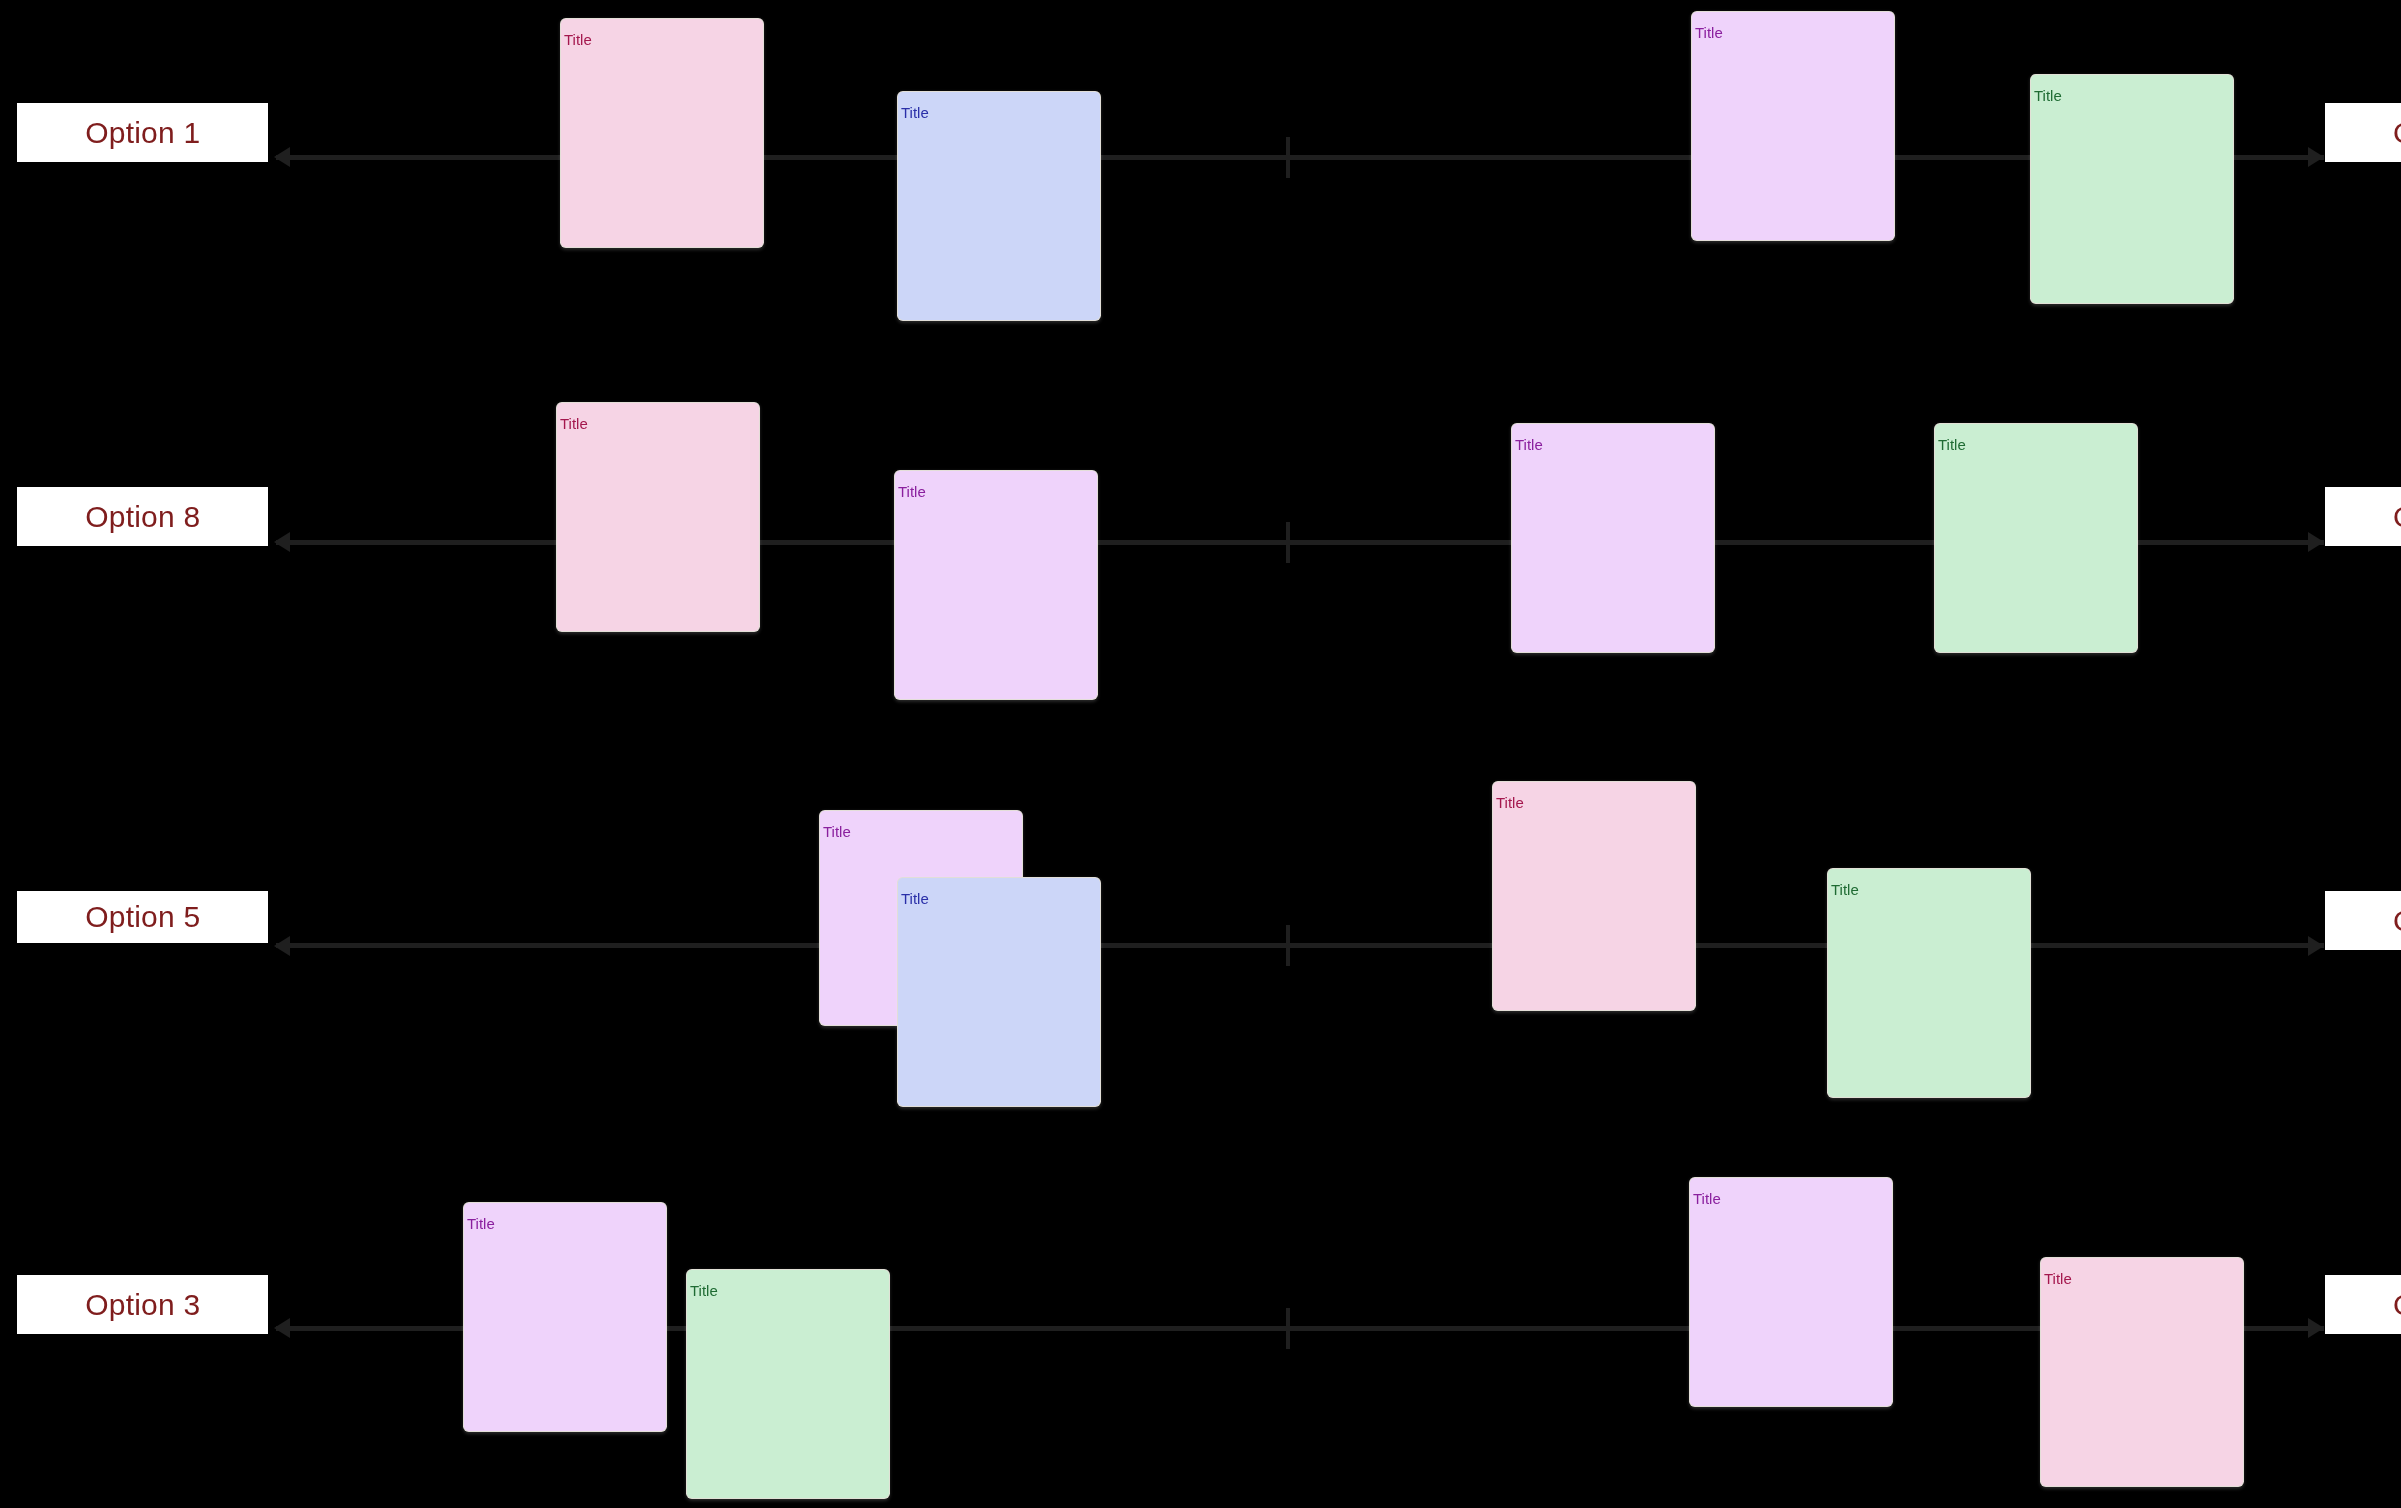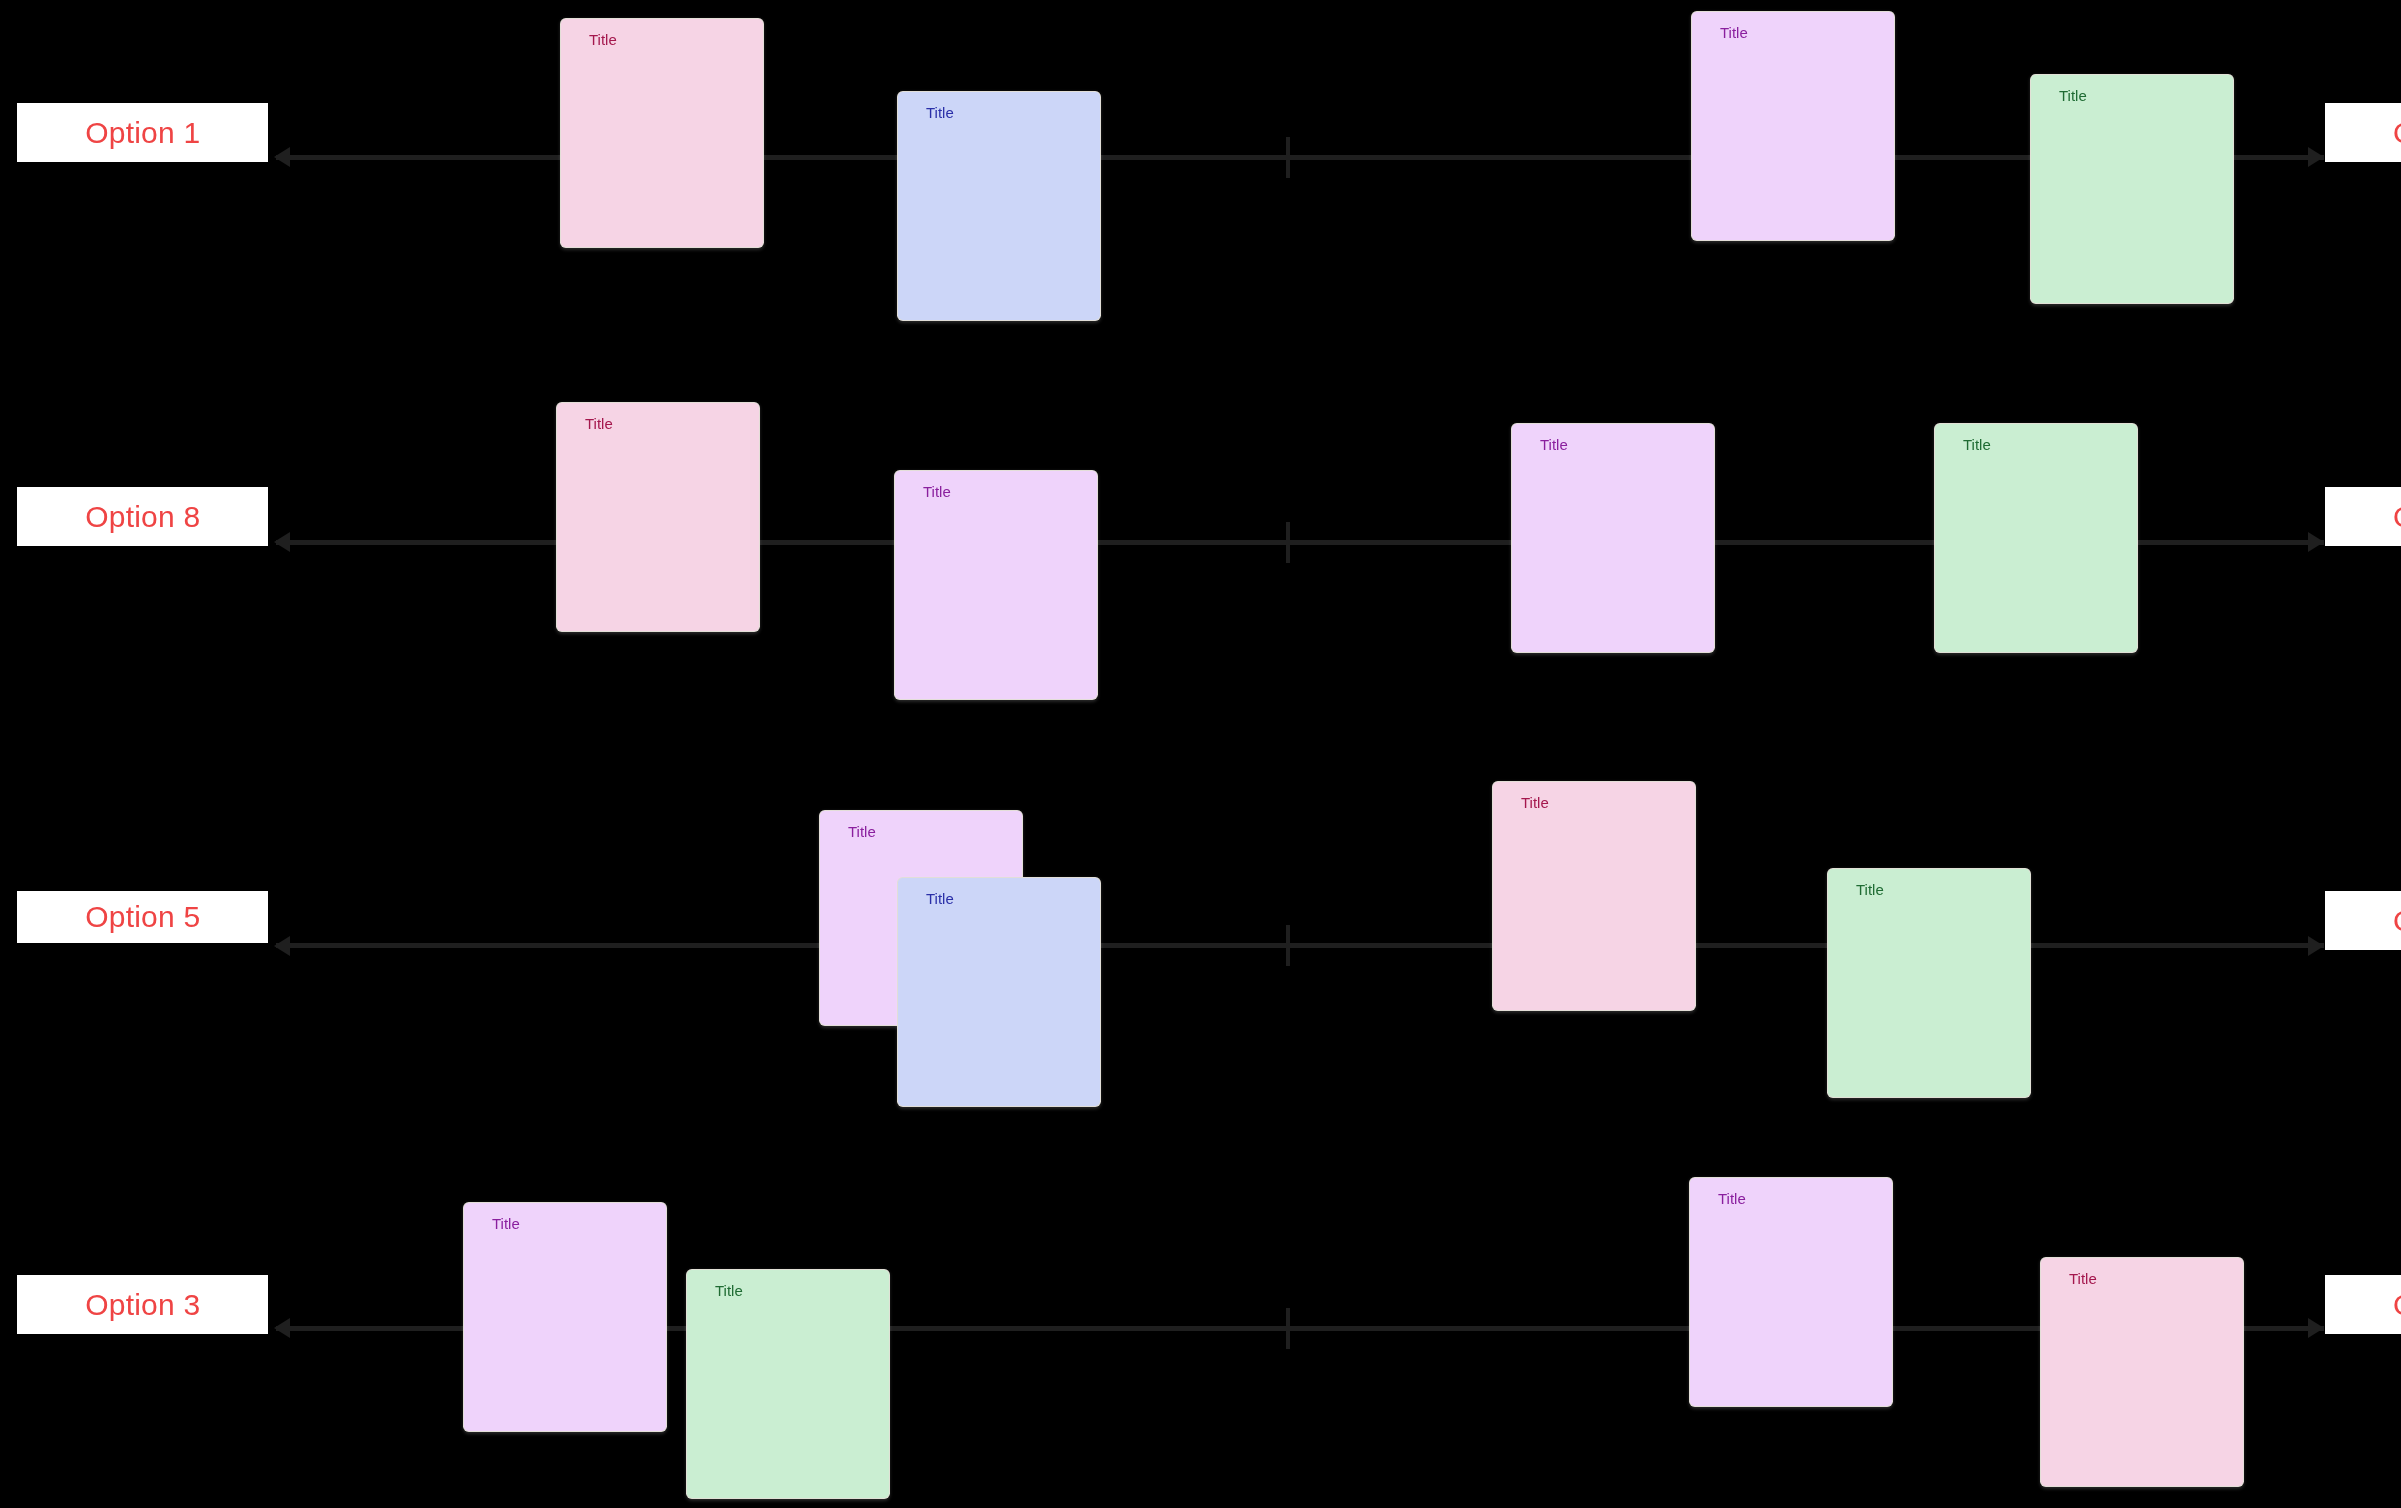--- a/index.html
+++ b/index.html
@@ -56,41 +56,41 @@
   
   .option-box {
     position: absolute;
     background: #ffffff;
     display: flex;
     align-items: center;
     justify-content: center;
     box-sizing: border-box;
   }
   .option-label {
-    color: #ef4444;
+    color: #7f1d1d;
     font-size: 30px;
     font-weight: 400;
     letter-spacing: 0.2px;
     line-height: 1;
     white-space: nowrap;
   }
 
   
   .card {
     position: absolute;
     box-sizing: border-box;
     border-radius: 5.8px;
     border: 1.4px solid rgba(225,222,214,0.95);
     box-shadow: 0 1.4px 3.4px rgba(255,255,255,0.16);
     overflow: hidden;
   }
   .card-title {
     position: absolute;
     top: 12.5px;
-    left: 28px;
+    left: 3px;
     font-size: 15px;
     line-height: 1;
     white-space: nowrap;
   }
 
   .card.pink   { background: #f6d4e5; }
   .card.pink   .card-title { color: #a4174d; }
   .card.blue   { background: #ccd6f8; }
   .card.blue   .card-title { color: #2a2fa8; }
   .card.purple { background: #efd3fb; }

